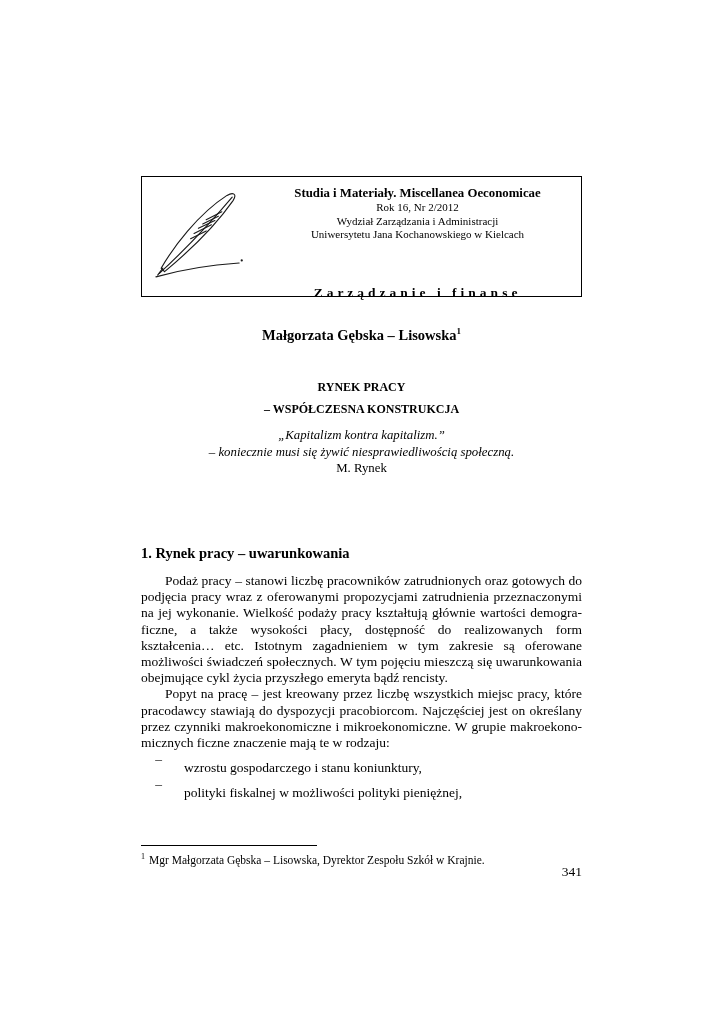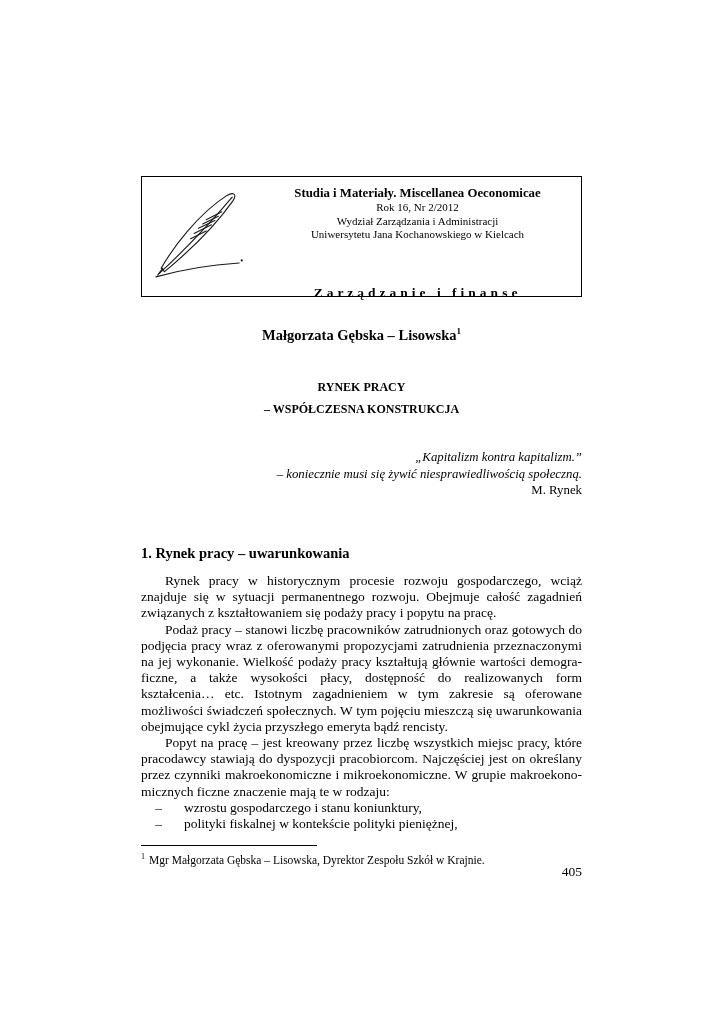--- a/index.html
+++ b/index.html
@@ -58,22 +58,22 @@
     top: 368px;
     text-align: center;
     font-weight: bold;
     font-size: 12px;
     line-height: 22px;
     margin-top: 8px;
   }
 
   
   .epigraph {
-    top: 449px;
-    text-align: right;
+    top: 427px;
+    text-align: center;
     font-size: 12.8px;
     line-height: 16.5px;
   }
   .epigraph .ep-line { font-style: italic; }
   .epigraph .ep-attrib { font-style: normal; }
 
   
   .body-block { top: 545px; }
   .section-heading { font-weight: bold; font-size: 14.5px; margin-bottom: 11px; }
   .body-block p {
@@ -82,21 +82,21 @@
     text-align: justify;
     text-indent: 24px;
   }
   .dash-list { margin-top: 0; }
   .dash-list .li {
     display: flex;
     font-size: 13.5px;
     line-height: 16.2px;
   }
   .dash-list .dash { width: 21px; text-align: right; flex: 0 0 21px; }
-  .dash-list .li-text { padding-left: 22px; }
+  .dash-list .li-text { padding-left: 22px; margin-top: 9px; }
 
   
   .footnote-block { top: 845px; font-size: 11.5px; line-height: 14px; }
   .footnote-rule { width: 176px; border-top: 1px solid #000000; margin-bottom: 4px; }
   .footnote-text sup { font-size: 8px; margin-right: 4px; }
 
   
   .page-number {
     top: 864px;
     text-align: right;
@@ -143,37 +143,36 @@
   </div>
 
   <div class="content-col epigraph">
     <div class="ep-line">„Kapitalizm kontra kapitalizm.”</div>
     <div class="ep-line">– koniecznie musi się żywić niesprawiedliwością społeczną.</div>
     <div class="ep-attrib">M. Rynek</div>
   </div>
 
   <div class="content-col body-block">
     <div class="section-heading">1. Rynek pracy – uwarunkowania</div>
-    <p>Rynek pracy w historycznym procesie rozwoju gospodarczego, wciąż znajduje się w sytuacji permanentnego rozwoju. Obejmuje całość zagadnień związanych z kształtowaniem się podaży pracy i popytu na pracę.</p>
     <p>Podaż pracy – stanowi liczbę pracowników zatrudnionych oraz gotowych do podjęcia pracy wraz z oferowanymi propozycjami zatrudnienia przeznaczonymi na jej wykonanie. Wielkość podaży pracy kształtują głównie wartości demogra­ficzne, a także wysokości płacy, dostępność do realizowanych form kształcenia… etc. Istotnym zagadnieniem w tym zakresie są oferowane możliwości świadczeń społecznych. W tym pojęciu mieszczą się uwarunkowania obejmujące cykl życia przyszłego emeryta bądź rencisty.</p>
     <p>Popyt na pracę – jest kreowany przez liczbę wszystkich miejsc pracy, które pracodawcy stawiają do dyspozycji pracobiorcom. Najczęściej jest on określany przez czynniki makroekonomiczne i mikroekonomiczne. W grupie makroekono­micznych ficzne znaczenie mają te w rodzaju:</p>
     <div class="dash-list">
       <div class="li">
         <span class="dash">–</span>
         <span class="li-text">wzrostu gospodarczego i stanu koniunktury,</span>
       </div>
       <div class="li">
         <span class="dash">–</span>
-        <span class="li-text">polityki fiskalnej w kontekście polityki pieniężnej,</span>
+        <span class="li-text">polityki fiskalnej w możliwości polityki pieniężnej,</span>
       </div>
     </div>
   </div>
 
   <div class="content-col footnote-block">
     <div class="footnote-rule"></div>
     <div class="footnote-text">
       <sup>1</sup><span>Mgr Małgorzata Gębska – Lisowska, Dyrektor Zespołu Szkół w Krajnie.</span>
     </div>
   </div>
 
-  <div class="content-col page-number">405</div>
+  <div class="content-col page-number">341</div>
 
 </div>
 
 </body></html>

